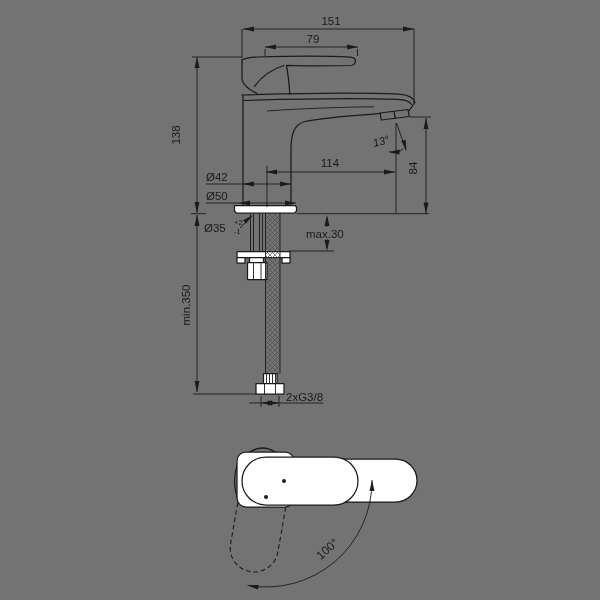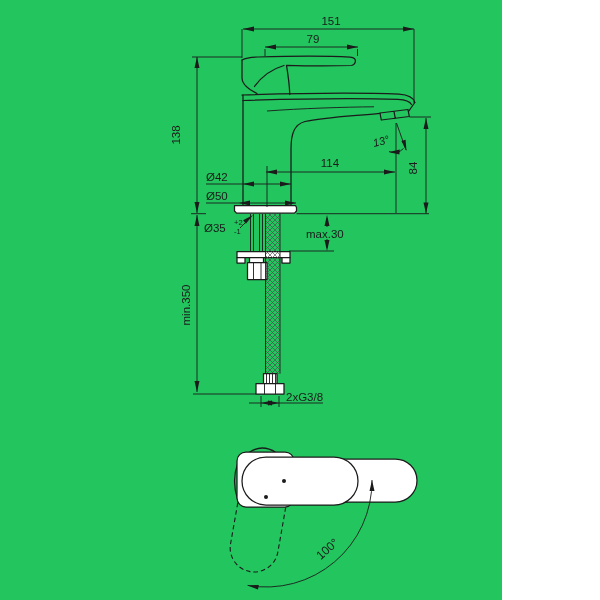--- a/index.html
+++ b/index.html
@@ -1,16 +1,16 @@
 <!DOCTYPE html>
 <html><head>
 <meta charset="utf-8">
 <style>
   html,body{margin:0;padding:0;background:#ffffff;}
-  .stage{width:502px;height:600px;background:#22c55e;position:relative;overflow:hidden;
+  .stage{width:600px;height:600px;background:#737373;position:relative;overflow:hidden;
          font-family:"Liberation Sans","DejaVu Sans",sans-serif;}
   svg{display:block;}
   text{font-family:"Liberation Sans","DejaVu Sans",sans-serif;fill:#1b1b1b;}
   .dim-label{font-size:11.5px;}
   .dim-label-small{font-size:7.5px;}
   .angle-label{font-size:11px;font-style:italic;}
   .swing-label{font-size:12px;}
   .outline{fill:none;stroke:#1b1b1b;stroke-width:1.25;stroke-linecap:round;stroke-linejoin:round;}
   .thin{fill:none;stroke:#1b1b1b;stroke-width:0.9;stroke-linecap:butt;}
   .fillwhite{fill:#ffffff;stroke:#1b1b1b;stroke-width:1.25;stroke-linejoin:round;}

